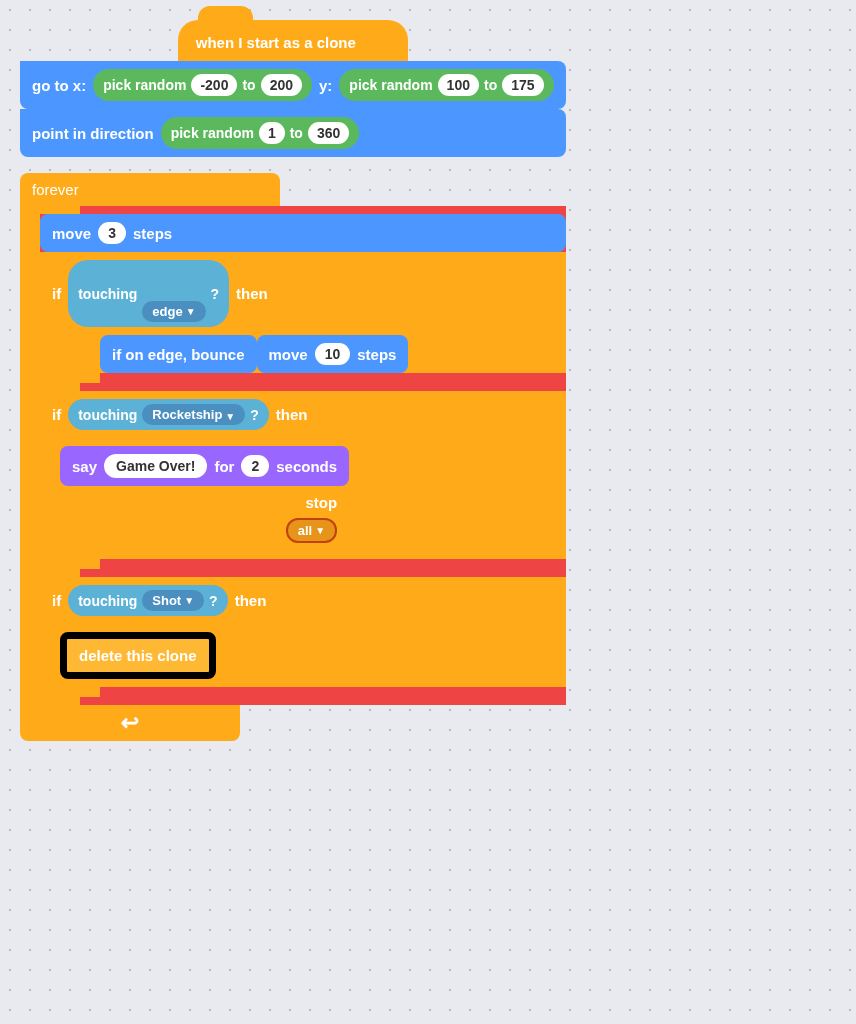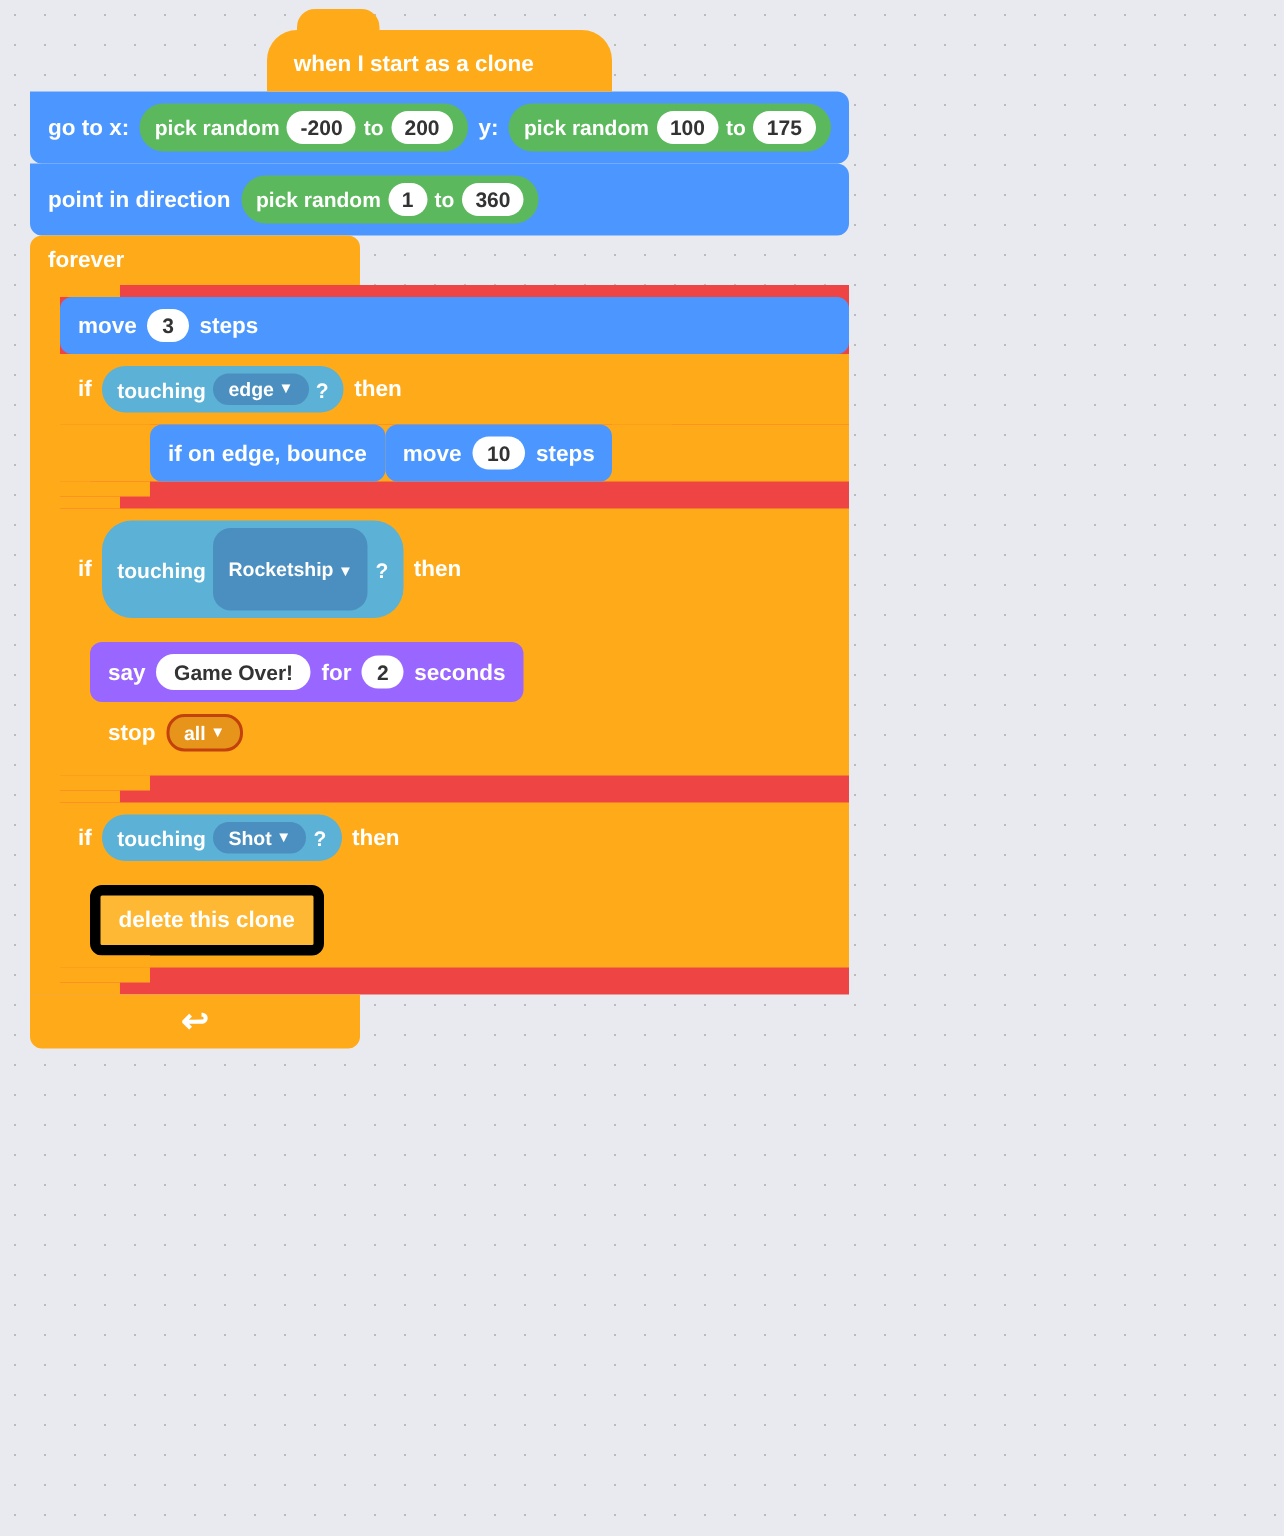--- a/index.html
+++ b/index.html
@@ -72,21 +72,21 @@
       </div>
       <span>to</span>
       <div style="background:white; border-radius:20px; padding:3px 9px; color:#333; font-size:14px; font-weight:700;">
         <span>360</span>
       </div>
     </div>
   </div>
 
   <div style="display:flex; flex-direction:column; margin-top:0;">
 
-    <div style="background-color:#ffab19; border-radius:8px 8px 0 0; padding:8px 12px; color:white; font-size:15px; font-weight:700; width:220px;">
+    <div style="background-color:#ffab19; border-radius:8px 8px 0 0; padding:8px 12px; color:white; font-size:15px; font-weight:400; width:260px;margin-top:16px;">
       <span>forever</span>
     </div>
 
     <div style="display:flex; background-color:#ef4444;">
 
       <div style="width:20px; background-color:#ffab19; min-height:100%;"></div>
 
       <div style="display:flex; flex-direction:column; flex:1;">
 
         <div style="height:8px; background-color:#ffab19; width:40px;"></div>
@@ -98,21 +98,21 @@
           <span>steps</span>
         </div>
 
         <div style="display:flex; flex-direction:column; margin-top:0;">
 
           <div style="background-color:#ffab19; border-radius:0; padding:8px 12px; color:white; font-size:15px; font-weight:700; display:inline-flex; align-items:center; gap:7px; min-width:400px;">
             <span>if</span>
 
             <div style="background-color:#5cb1d6; border-radius:20px; padding:5px 10px; color:white; font-size:14px; display:flex; align-items:center; gap:5px;">
               <span>touching</span>
-              <div style="background-color:#4a8fbf; border-radius:12px; padding:3px 10px; color:white; font-size:13px; display:flex; align-items:center; gap:3px;">
+              <div style="background-color:#4a8fbf; border-radius:12px; padding:3px 10px; color:white; font-size:13px; display:flex; align-items:center; gap:3px;margin-top:36px;">
                 <span>edge</span>
                 <span style="font-size:10px;">▼</span>
               </div>
               <span>?</span>
             </div>
             <span>then</span>
           </div>
 
           <div style="display:flex; background-color:#ffab19;">
             <div style="width:20px; background-color:#ffab19;"></div>
@@ -137,21 +137,21 @@
           <div style="background-color:#ffab19; height:10px; width:60px;"></div>
         </div>
 
         <div style="height:8px; background-color:#ffab19; width:40px;"></div>
 
         <div style="display:flex; flex-direction:column;">
           <div style="background-color:#ffab19; border-radius:0; padding:8px 12px; color:white; font-size:15px; font-weight:700; display:inline-flex; align-items:center; gap:7px; min-width:450px;">
             <span>if</span>
             <div style="background-color:#5cb1d6; border-radius:20px; padding:5px 10px; color:white; font-size:14px; display:flex; align-items:center; gap:5px;">
               <span>touching</span>
-              <div style="background-color:#4a8fbf; border-radius:12px; padding:20px 10px; color:white; font-size:13px; display:flex; align-items:flex-end; gap:3px;">
+              <div style="background-color:#4a8fbf; border-radius:12px; padding:3px 10px; color:white; font-size:13px; display:flex; align-items:flex-end; gap:3px;">
                 <span>Rocketship</span>
                 <span style="font-size:10px;">▼</span>
               </div>
               <span>?</span>
             </div>
             <span>then</span>
           </div>
 
           <div style="display:flex; background-color:#ffab19;">
             <div style="width:20px; background-color:#ffab19;"></div>
@@ -163,21 +163,21 @@
                 <div style="background:white; border-radius:20px; padding:4px 12px; color:#333; font-size:14px; font-weight:700;">
                   <span>Game Over!</span>
                 </div>
                 <span>for</span>
                 <div style="background:white; border-radius:20px; padding:3px 10px; color:#333; font-size:14px; font-weight:700;">
                   <span>2</span>
                 </div>
                 <span>seconds</span>
               </div>
 
-              <div style="background-color:#ffab19; border-radius:8px; padding:8px 12px; color:white; font-size:15px; font-weight:700; display:inline-flex; align-items:center; gap:7px; margin-top:0;">
+              <div style="background-color:#ffab19; border-radius:8px; padding:8px 12px; color:white; font-size:15px; font-weight:700; display:inline-flex; align-items:flex-end; gap:7px; margin-top:0;flex-direction:column;">
                 <span>stop</span>
                 <div style="background-color:#e6941a; border-radius:12px; padding:3px 10px; color:white; font-size:13px; display:flex; align-items:center; gap:3px; border:2px solid #c2410c;">
                   <span>all</span>
                   <span style="font-size:10px;">▼</span>
                 </div>
               </div>
               <div style="height:8px; background-color:#ffab19; width:40px;"></div>
             </div>
           </div>
           <div style="background-color:#ffab19; height:10px; width:60px;"></div>

